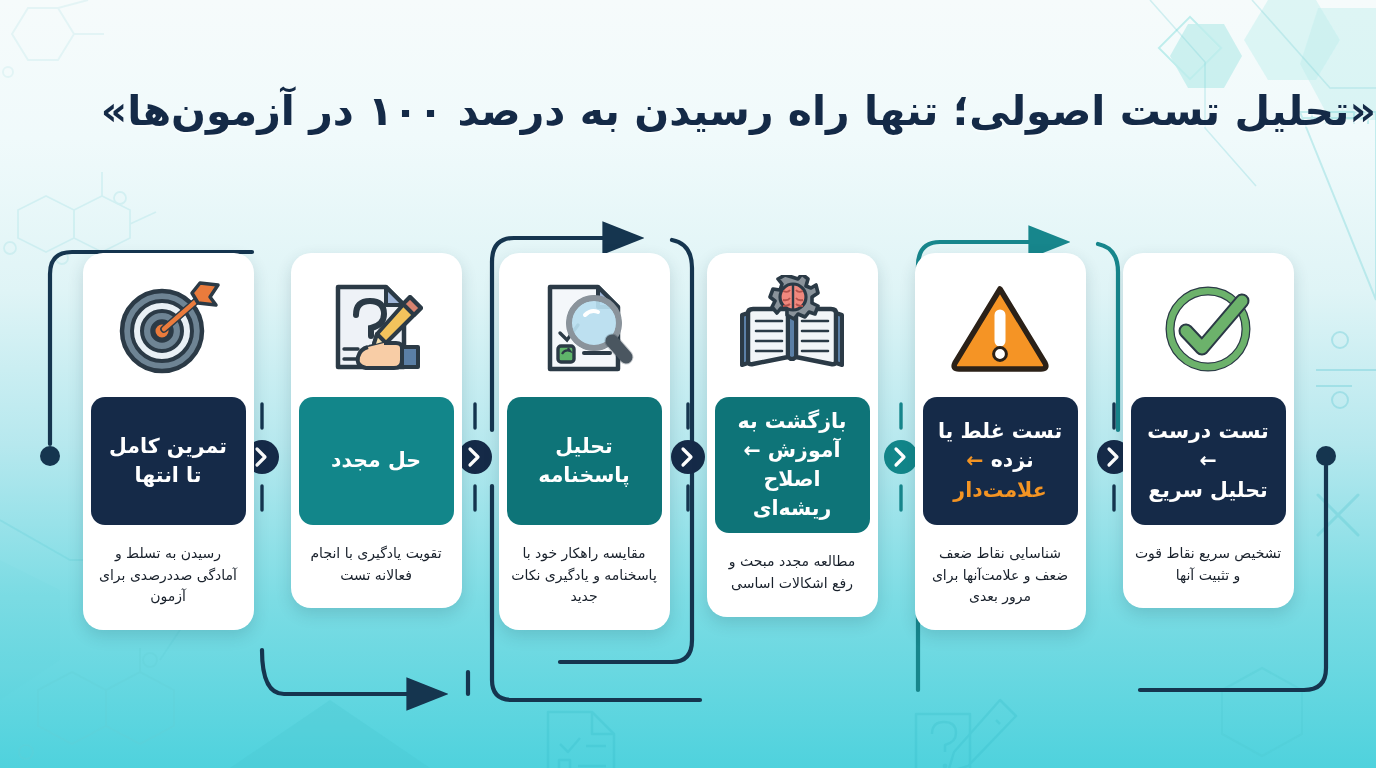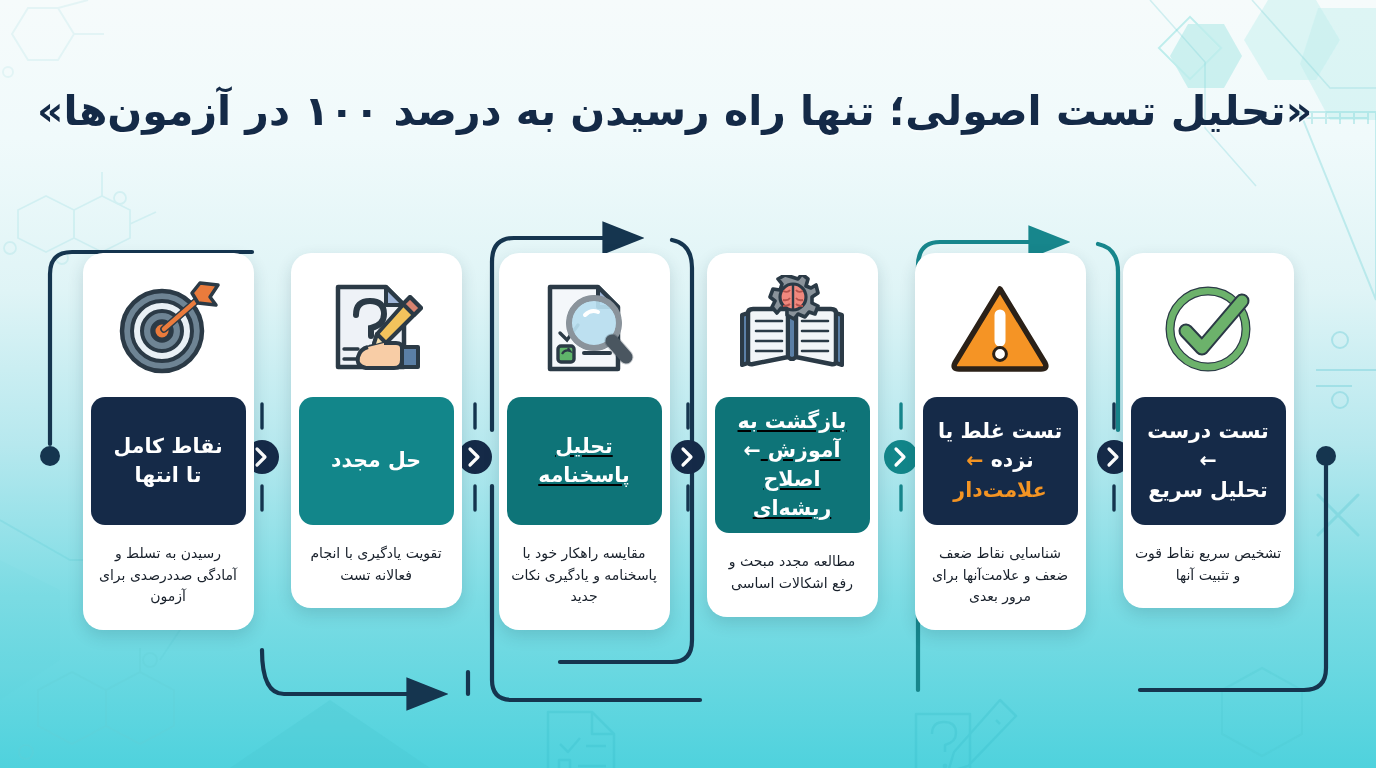--- a/index.html
+++ b/index.html
@@ -13,21 +13,21 @@
     position:relative;width:1376px;height:768px;overflow:hidden;
     background:linear-gradient(180deg,#f6fbfb 0%,#f0fafb 18%,#dff4f6 38%,#b6e8ee 58%,#7cdce4 78%,#4fd2dd 100%);
   }
 
   
   .deco{position:absolute;inset:0;pointer-events:none;}
   .deco svg{position:absolute;}
 
   
   .title-wrap{
-    position:absolute;top:86px;left:1px;right:0;text-align:left;
+    position:absolute;top:86px;left:15px;right:0;text-align:right;
     z-index:5;
     padding-left:36px;
   }
   .title{
     display:inline-block;
     font-size:41px;font-weight:bold;color:#142a47;
     letter-spacing:0px;line-height:1.25;
     text-shadow:0 2px 0 rgba(255,255,255,.55);
     direction:rtl;
     white-space:nowrap;
@@ -68,21 +68,21 @@
   .arrow-glyph{display:inline-block;}
   .card-desc{
     padding:18px 12px 22px;
     font-size:14px;line-height:1.55;color:#18202b;
     text-align:center;direction:rtl;font-weight:400;
     flex:1;
   }
 
   
   .band-navy{background:#152a48;}
-  .band-teal{background:#0e7478;text-decoration:underline;}
+  .band-teal{background:#0e7478;}
   .band-teal-l{background:#12868a;align-items:center;}
 
   
   .c1 .card-band{min-height:128px;}
 </style>
 </head>
 <body>
 
 <div id="stage">
 
@@ -389,21 +389,21 @@
           <circle cx="48" cy="56" r="20" fill="#6e8494" stroke="#2b3a46" stroke-width="4"></circle>
           <circle cx="48" cy="56" r="10" fill="#e9f0f5" stroke="#2b3a46" stroke-width="3.5"></circle>
           <circle cx="48" cy="56" r="8" fill="#ea7b3c" stroke="#2b3a46" stroke-width="3"></circle>
           <path d="M50 54 L96 14" stroke="#2b3a46" stroke-width="7.5" stroke-linecap="round"></path>
           <path d="M50 54 L96 14" stroke="#ea7b3c" stroke-width="4.5" stroke-linecap="round"></path>
           <path d="M86 8 L104 10 L96 22 L102 30 L84 28 L78 18 Z" fill="#ea7b3c" stroke="#2b3a46" stroke-width="3.5" stroke-linejoin="round"></path>
         </svg>
       </div>
       <div class="card-band band-navy">
         <div class="band-txt">
-          <span>نقاط کامل</span><br>
+          <span>تمرین کامل</span><br>
           <span>تا انتها</span>
         </div>
       </div>
       <div class="card-desc">رسیدن به تسلط و آمادگی صددرصدی برای آزمون</div>
     </div>
 
   </div>
 </div>
 
 </body></html>

